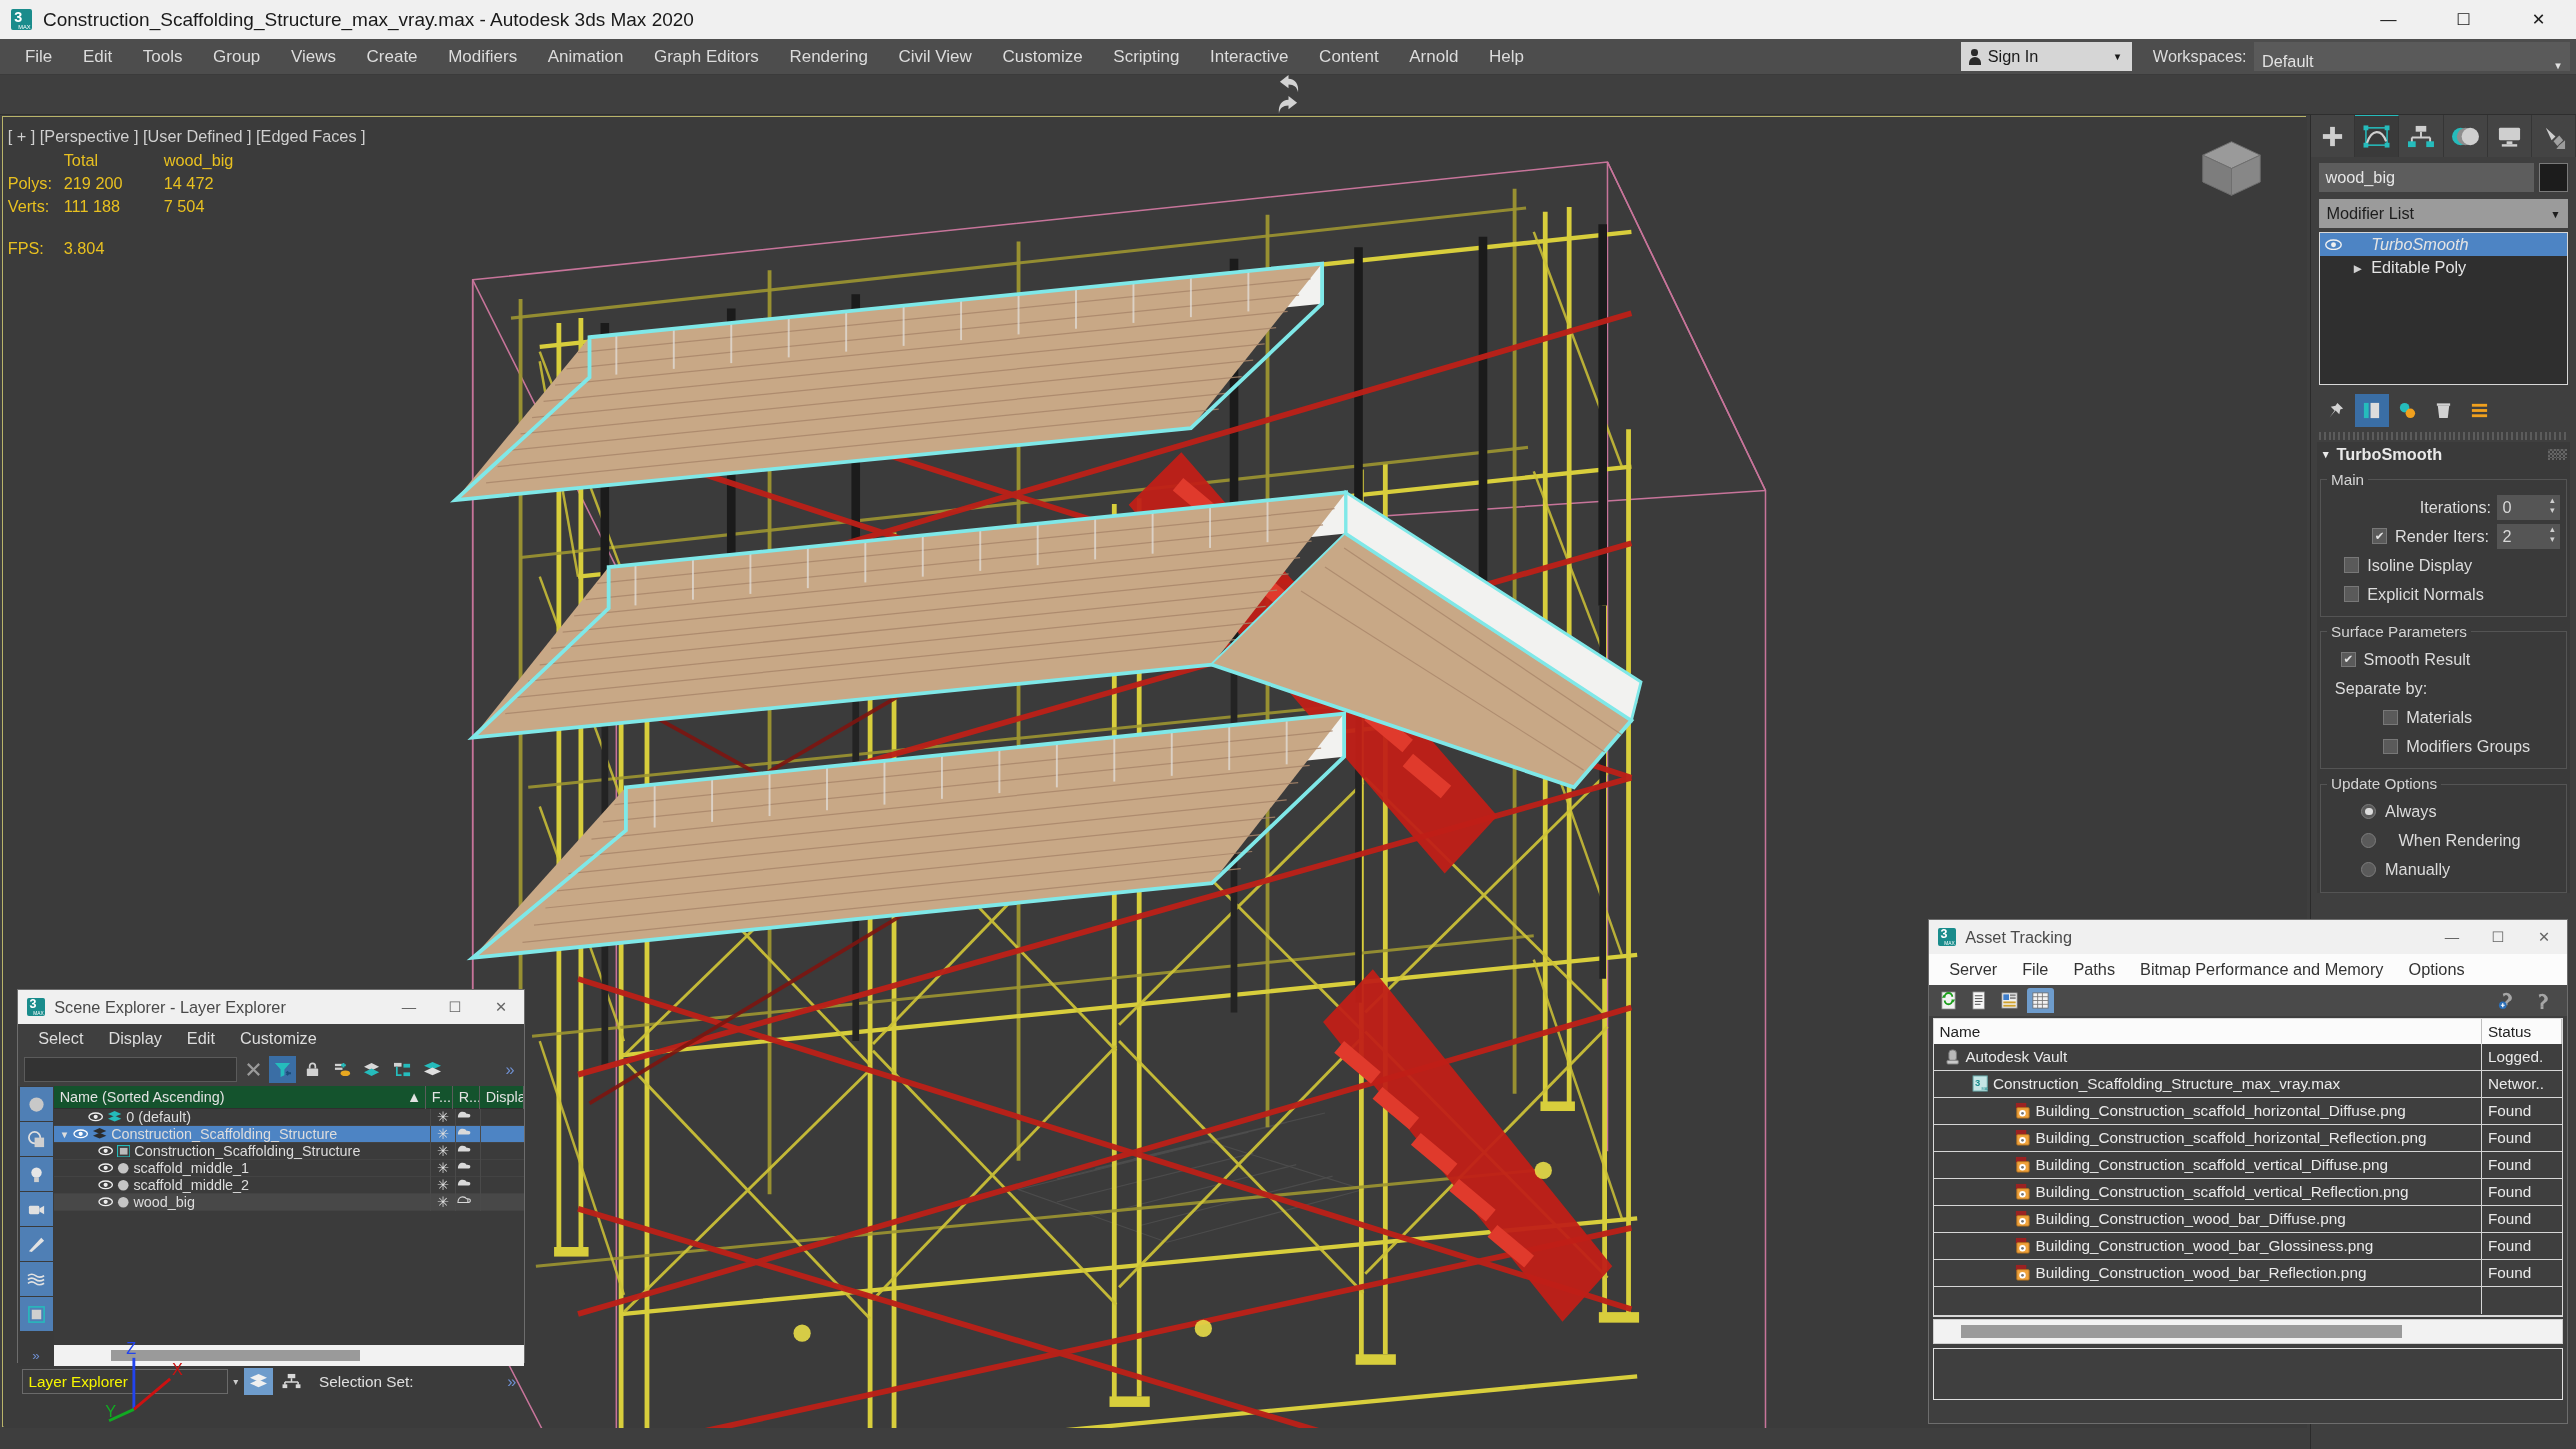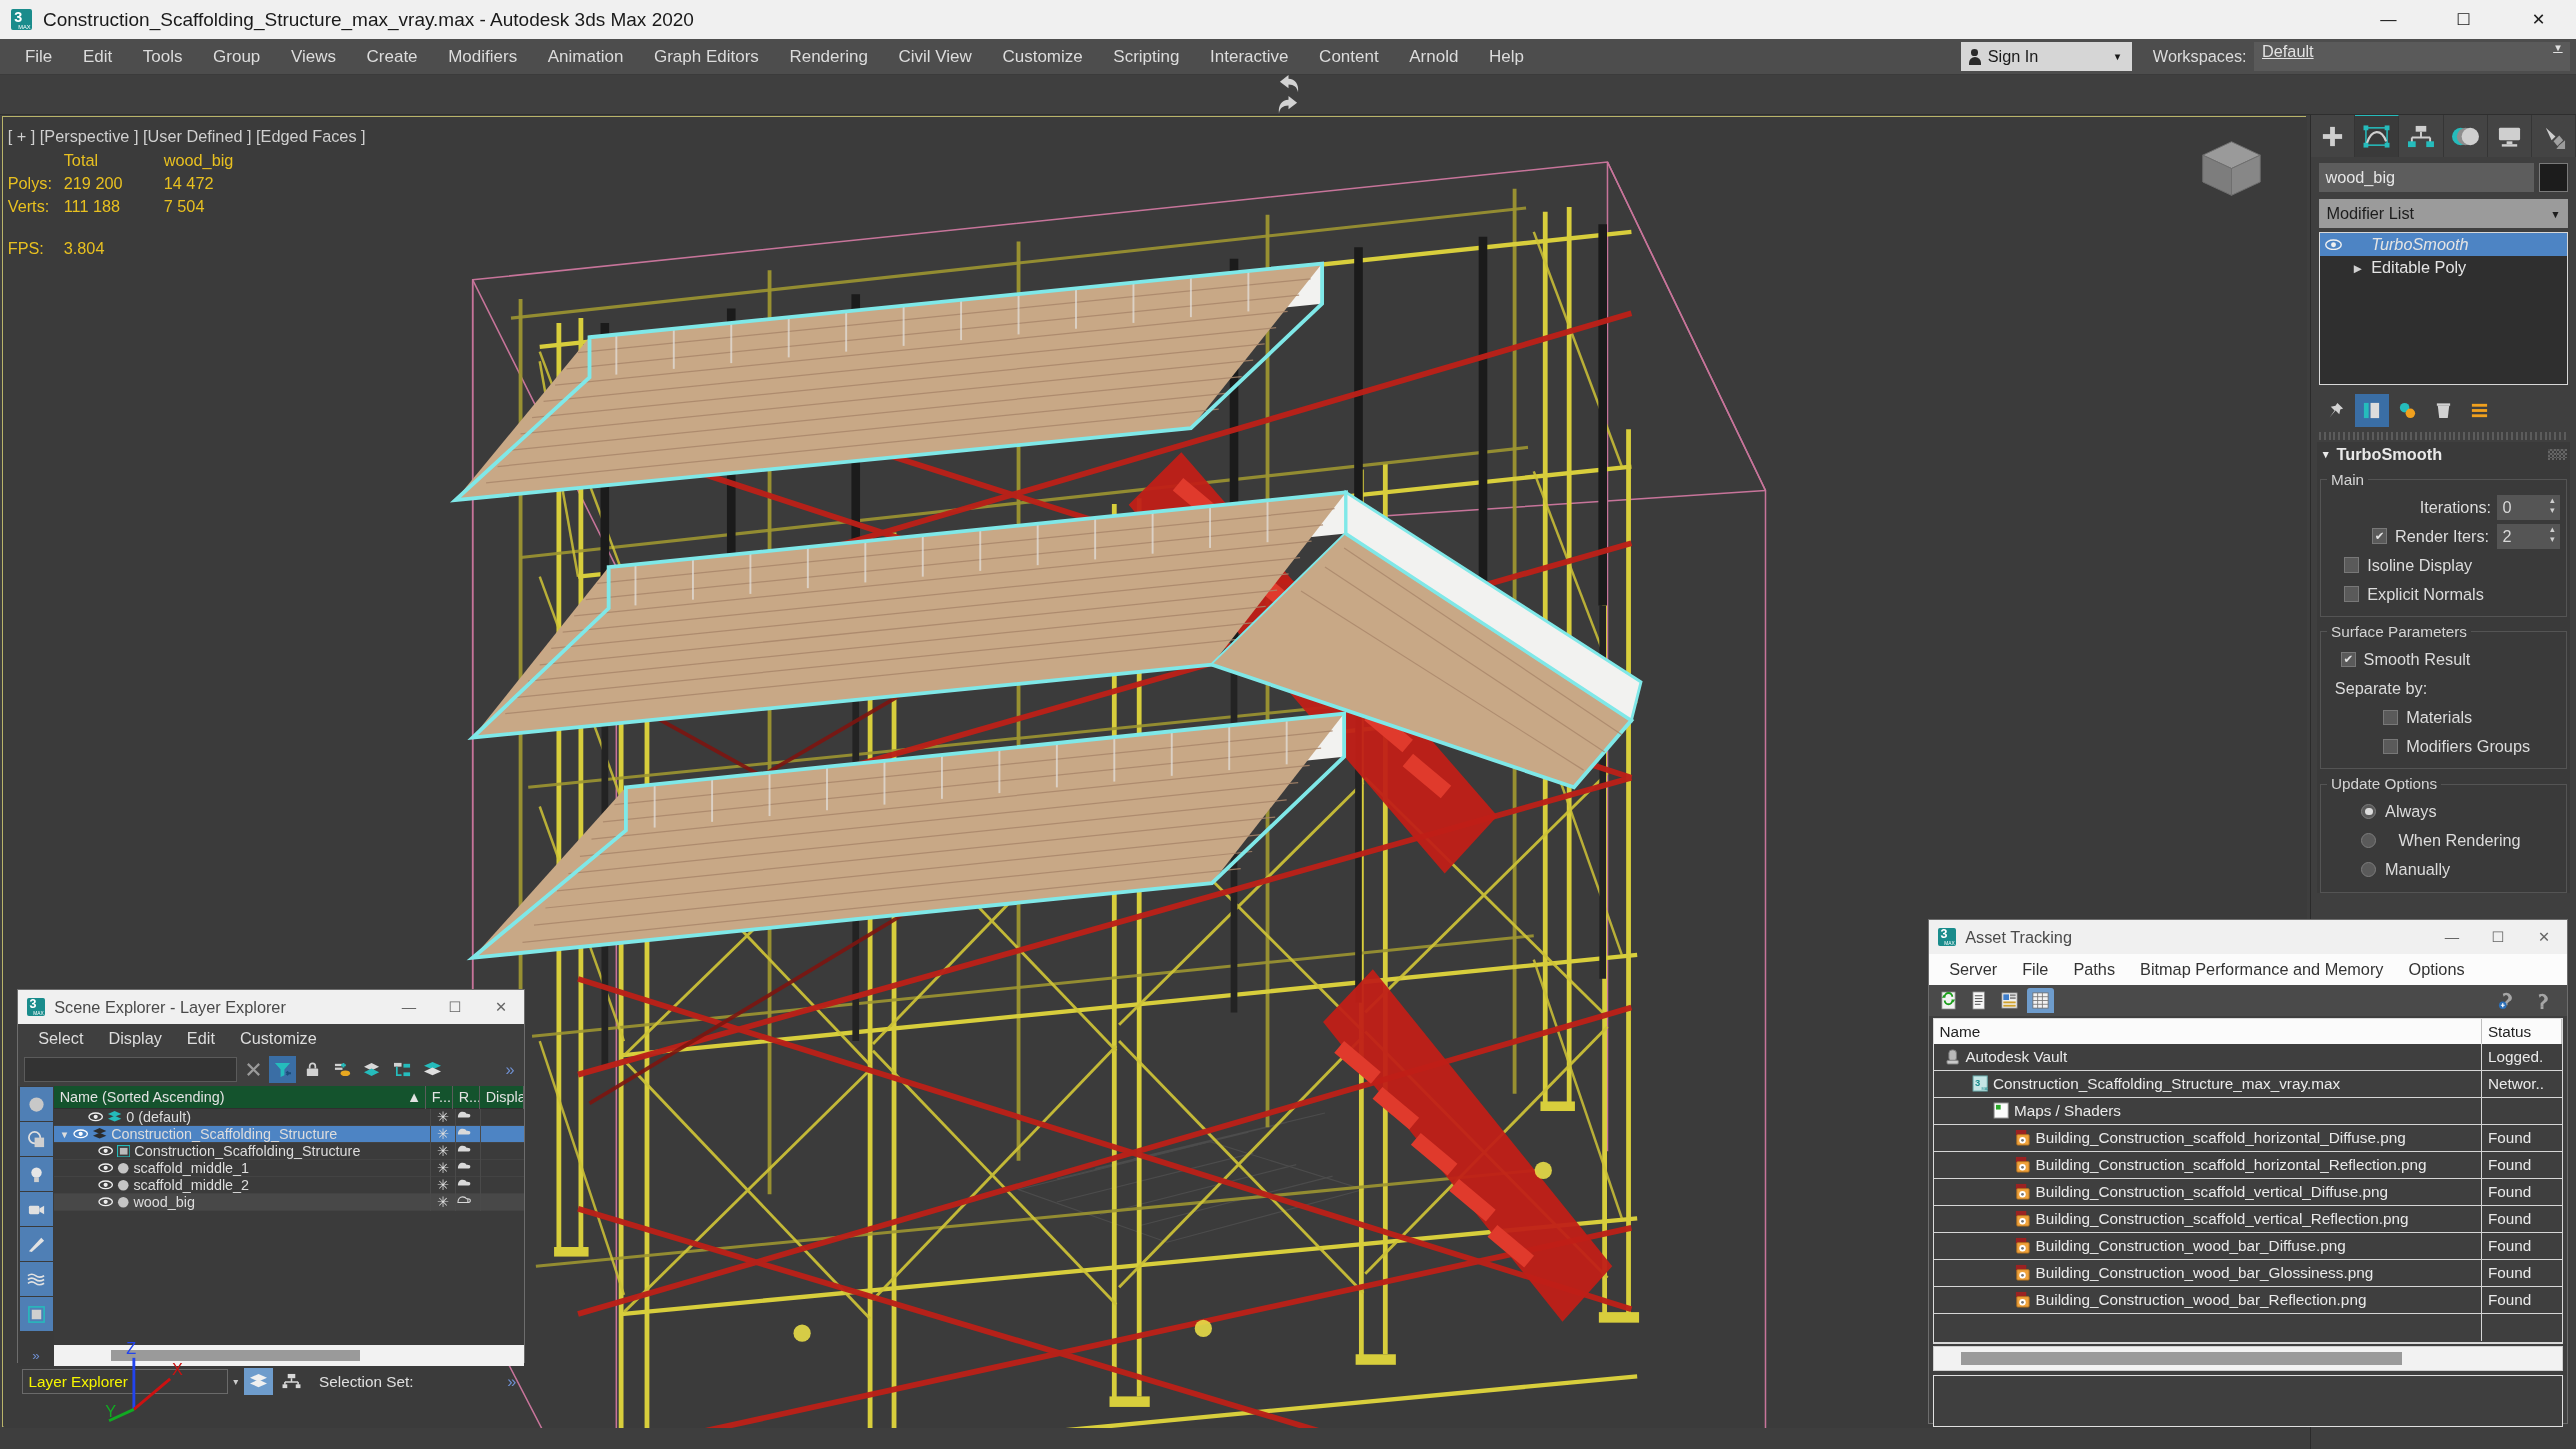--- a/index.html
+++ b/index.html
@@ -26,21 +26,21 @@
      line-height:35px; white-space:nowrap; }
   .menu-right { margin-left:auto; display:flex; align-items:center; height:35px; padding-right:5.7px;}
   .signin { background:#d6d6d6; color:#1a1a1a; font-size:16.3px; height:29px;
      display:flex; align-items:center; padding:0 9.6px 0 7.7px; gap:6.7px; min-width:171px;}
   .signin .av { width:12.5px; height:14.4px; position:relative; }
   .signin .av:before{content:"";position:absolute;left:2.9px;top:0;width:6.7px;height:6.7px;border-radius:50%;background:#2b2b2b;}
   .signin .av:after{content:"";position:absolute;left:0px;top:7.7px;width:12.5px;height:7.7px;border-radius:6.7px 6.7px 0 0;background:#2b2b2b;}
   .signin .car { margin-left:auto; font-size:9.6px; }
   .ws-label { font-size:16.3px; color:#dcdcdc; margin-left:21px; margin-right:7.7px; }
   .ws-sel { background:#5a5a5a; color:#e2e2e2; font-size:16.3px; height:29px; width:316px;
-     display:flex; align-items:flex-start; padding:0 7.7px;text-decoration:underline; }
+     display:flex; align-items:flex-end; padding:0 7.7px; }
   .ws-sel .car { margin-left:auto; font-size:9.6px; }
 
   
   .maintoolbar { position:absolute; left:0; top:75px; width:2576px; height:40px;
      background:#3f3f3f; display:flex; align-items:center; border-bottom:1px solid #2e2e2e;flex-direction:column; }
   .grip { width:7.7px; height:29px; margin:0 3.8px 0 2.9px;
      background:repeating-linear-gradient(to bottom,#8a8a8a 0 1.9px,transparent 1.9px 3.8px); opacity:.6;}
   .tbtn { width:36px; height:33px; margin:0 1px; display:flex; align-items:center;
      justify-content:center; position:relative; }
   .tbtn.active { background:#3a6ea5; border:1px solid #4a90d9; }
@@ -1488,32 +1488,20 @@
                 <rect x="1" y="1" width="15" height="16" fill="#c4e5e5" stroke="#6aa"></rect>
                 <text x="3" y="12" font-size="10" font-weight="bold" fill="#1a8c8c" font-family="Liberation Sans">3</text>
                 <text x="10" y="16" font-size="4" fill="#1a8c8c" font-family="Liberation Sans">MAX</text>
               </svg>
             </span>
           <span>Construction_Scaffolding_Structure_max_vray.max</span>
         </div>
         <div class="st">Networ..</div>
       </div>
 
-      <div class="at-row">
-        <div class="nm" style="padding-left:59px">
-          <span>
-              <svg width="16.3" height="17" viewBox="0 0 17 18">
-                <rect x="1" y="1" width="15" height="16" fill="#fdfdfd" stroke="#888"></rect>
-                <path d="M3 3 h5 v5 h-5 z" fill="#2aaa2a"></path>
-              </svg>
-            </span>
-          <span>Maps / Shaders</span>
-        </div>
-        <div class="st"></div>
-      </div>
 
       <div class="at-row">
         <div class="nm" style="padding-left:80px">
           <span>
               <svg width="17" height="17" viewBox="0 0 18 18">
                 <rect x="2" y="1" width="11" height="6" fill="#9b2222"></rect>
                 <rect x="3" y="6" width="13" height="11" rx="1" fill="#f0a33c" stroke="#b5731f"></rect>
                 <circle cx="9" cy="12" r="3.4" fill="#fff"></circle>
                 <circle cx="9" cy="12" r="1.5" fill="#777"></circle>
               </svg>

